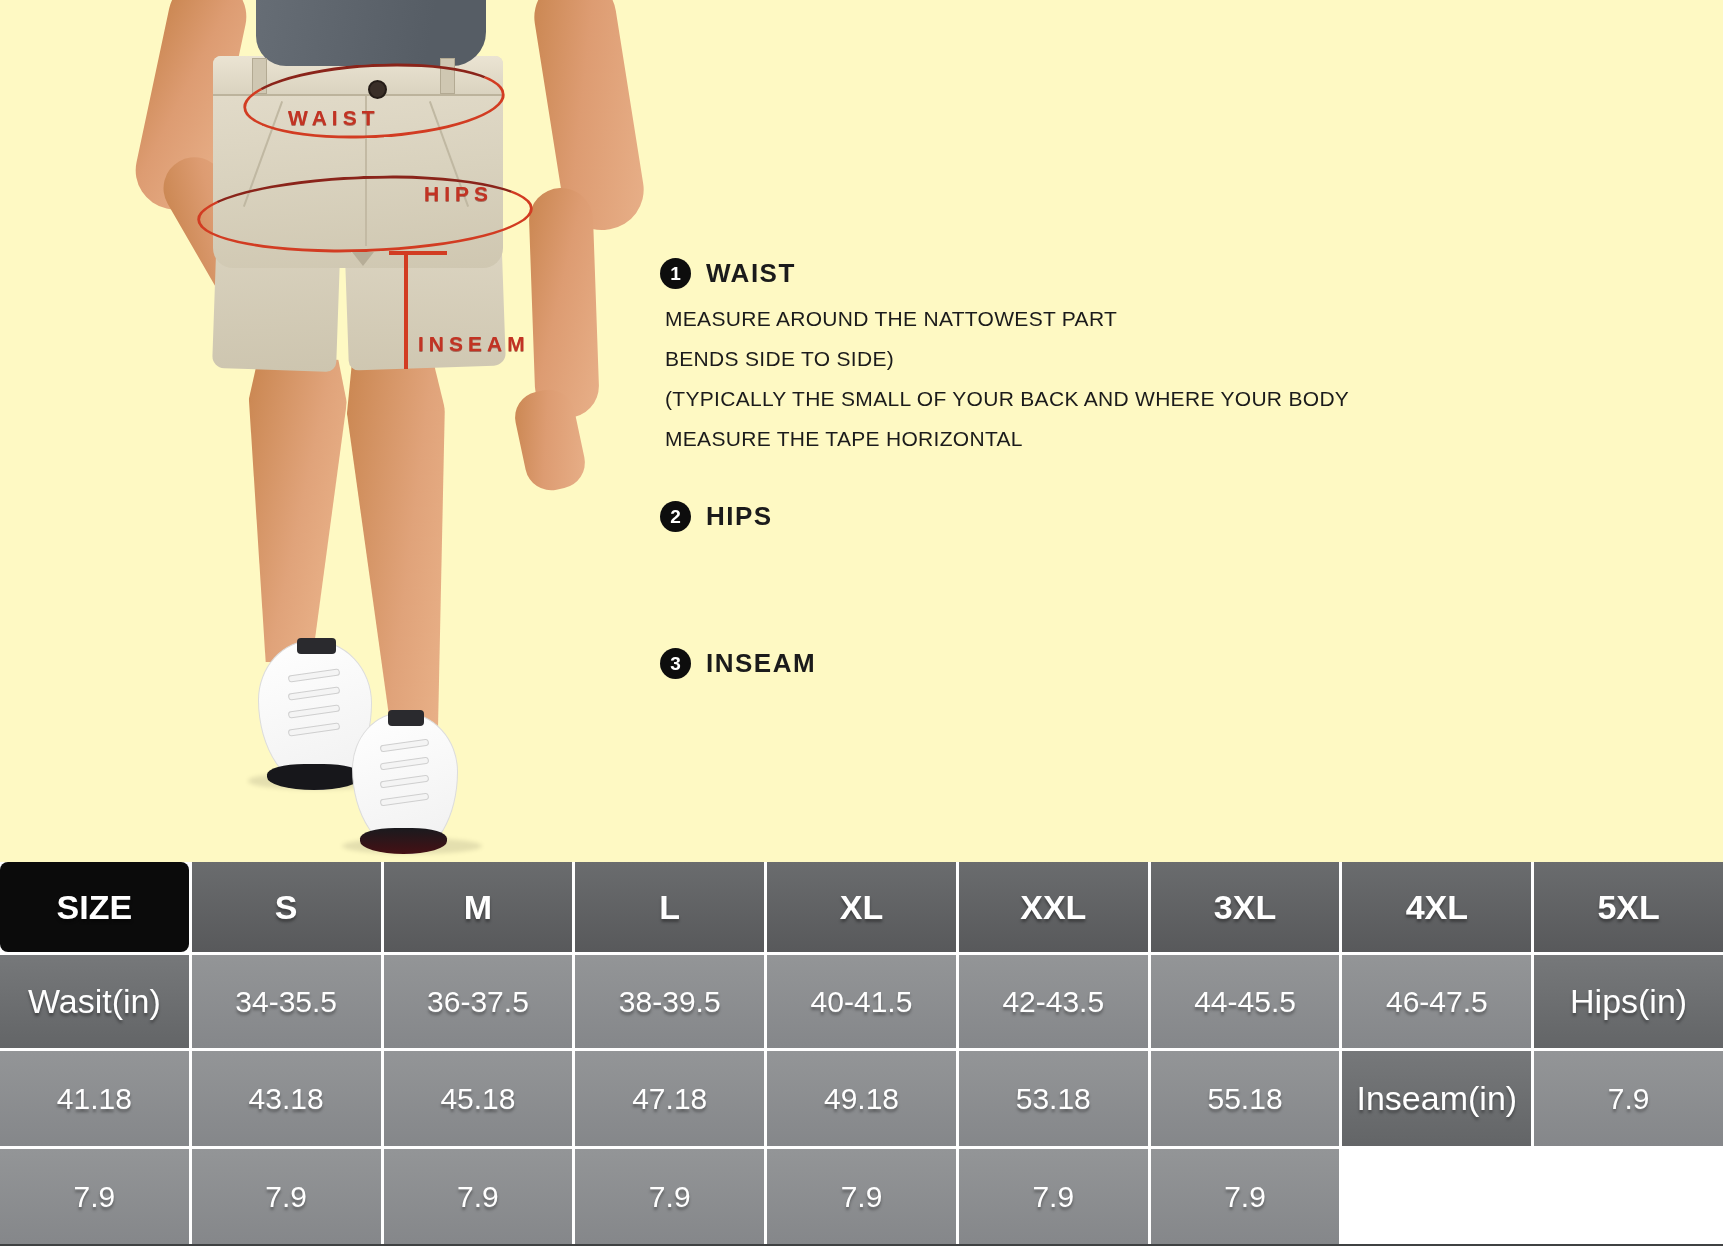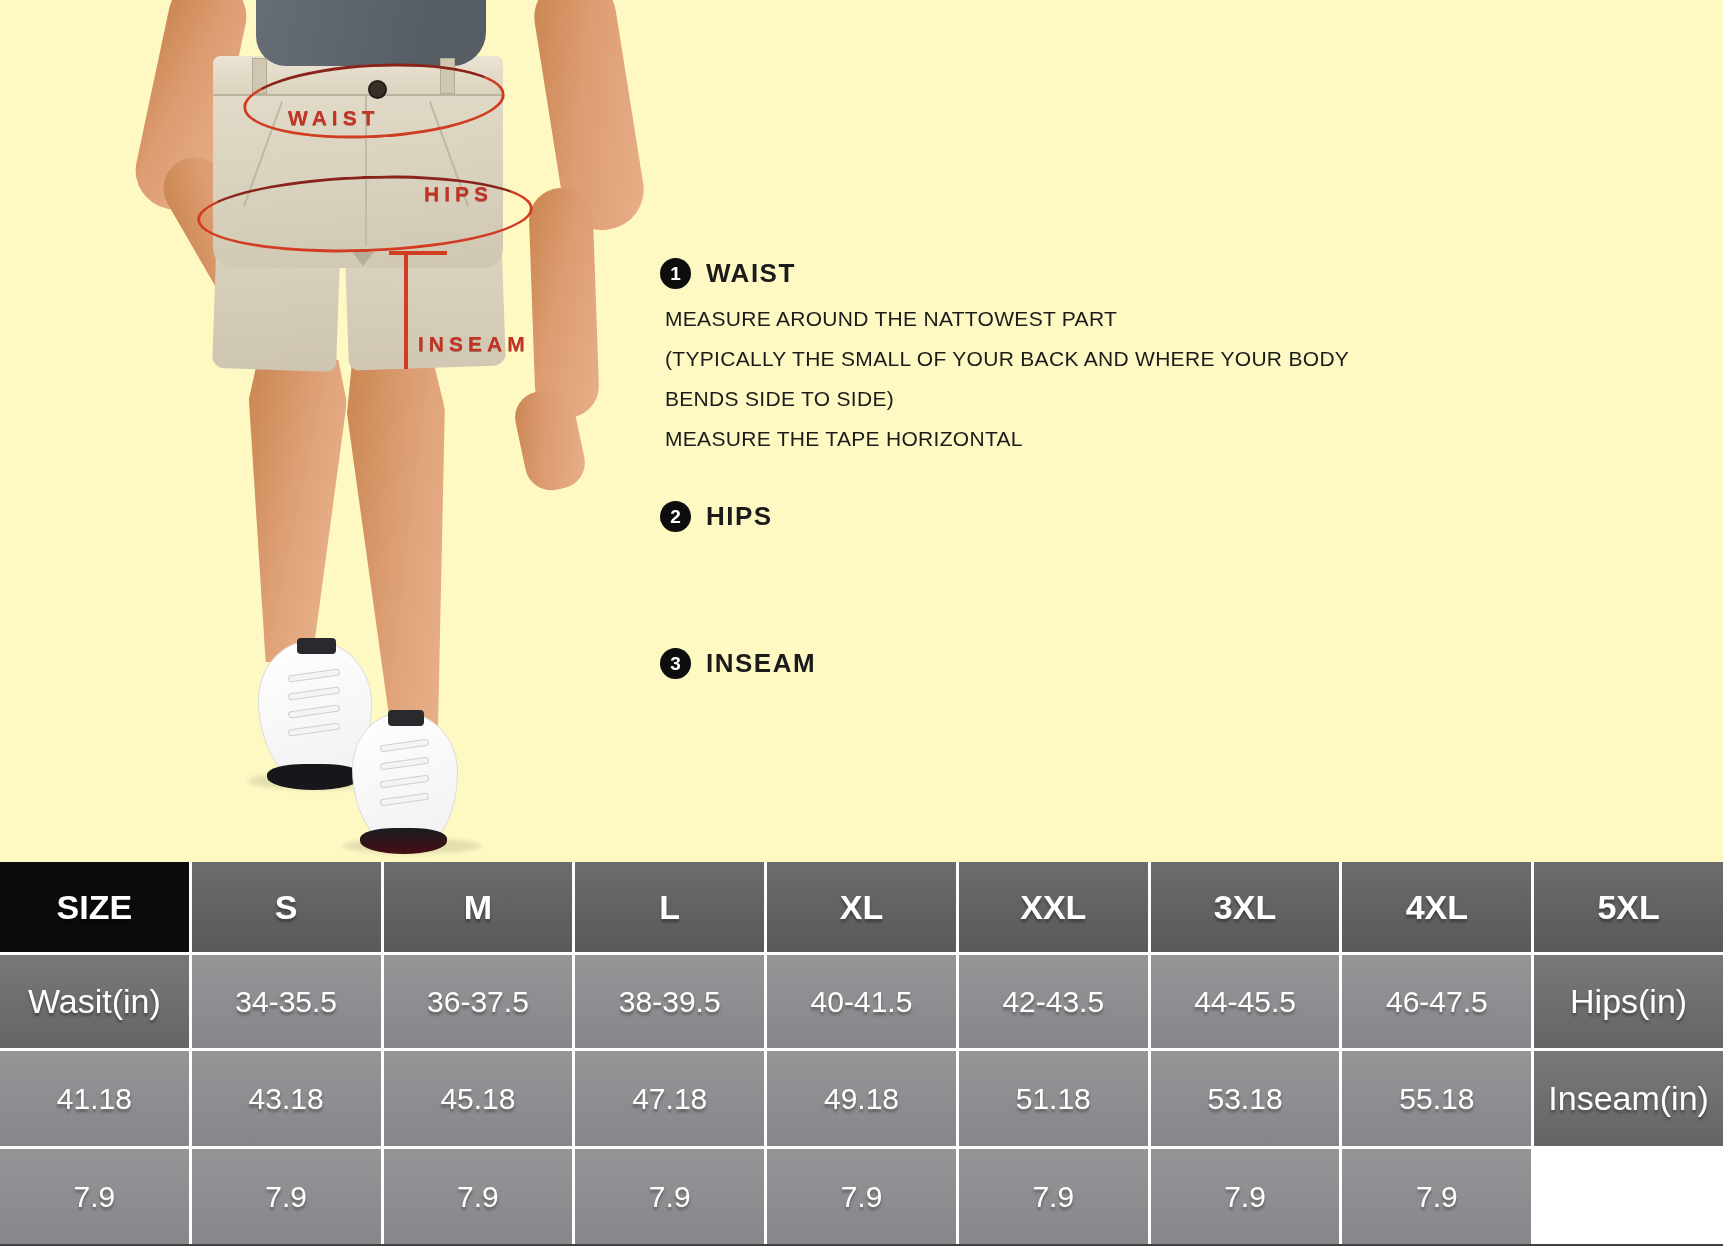--- a/index.html
+++ b/index.html
@@ -72,21 +72,21 @@
   .sec-title{font-size:26px;font-weight:600;letter-spacing:1.5px;}
   .sec-body{margin-top:10px;margin-left:5px;font-size:21px;line-height:40px;letter-spacing:.3px;}
   .sec-body div{white-space:nowrap;}
   
   .size-table{position:absolute;left:0;top:862px;width:1723px;height:384px;box-sizing:border-box;
     display:grid;grid-template-columns:repeat(9,1fr);grid-template-rows:90px 93px 95px 95px;
     gap:3px;background:#ffffff;border-bottom:2px solid #3f4142;}
   .cell{display:flex;align-items:center;justify-content:center;color:#ffffff;
     text-shadow:0 3px 3px rgba(0,0,0,.35);}
   .cell.th{background:linear-gradient(#6a6c6e,#58595b);font-size:34px;font-weight:700;}
-  .cell.corner{background:#0b0b0b;font-size:34px;font-weight:700;}
+  .cell.corner{background:#0b0b0b;font-size:34px;font-weight:700;border-radius:8px;}
   .cell.rowlabel{background:linear-gradient(#76787a,#636567);font-size:34px;font-weight:400;}
   .cell.val{background:linear-gradient(#939597,#85878a);font-size:30px;font-weight:400;}
 </style>
 </head>
 <body>
 
 <div id="canvas">
 
   <div class="photo">
     <div class="arm lu skin"></div>
@@ -140,22 +140,22 @@
     <div class="m-label inseam">INSEAM</div>
   </div>
 
   <div class="section sec1">
     <div class="sec-head">
       <div class="num">1</div>
       <div class="sec-title">WAIST</div>
     </div>
     <div class="sec-body">
       <div>MEASURE AROUND THE NATTOWEST PART</div>
+      <div>BENDS SIDE TO SIDE)</div>
       <div>(TYPICALLY THE SMALL OF YOUR BACK AND WHERE YOUR BODY</div>
-      <div>BENDS SIDE TO SIDE)</div>
       <div>MEASURE THE TAPE HORIZONTAL</div>
     </div>
   </div>
 
   <div class="section sec2">
     <div class="sec-head">
       <div class="num">2</div>
       <div class="sec-title">HIPS</div>
     </div>
   </div>
@@ -186,21 +186,20 @@
     <div class="cell val">42-43.5</div>
     <div class="cell val">44-45.5</div>
     <div class="cell val">46-47.5</div>
 
     <div class="cell rowlabel">Hips(in)</div>
     <div class="cell val">41.18</div>
     <div class="cell val">43.18</div>
     <div class="cell val">45.18</div>
     <div class="cell val">47.18</div>
     <div class="cell val">49.18</div>
-    <div class="cell val">51.18</div>
     <div class="cell val">53.18</div>
     <div class="cell val">55.18</div>
 
     <div class="cell rowlabel">Inseam(in)</div>
     <div class="cell val">7.9</div>
     <div class="cell val">7.9</div>
     <div class="cell val">7.9</div>
     <div class="cell val">7.9</div>
     <div class="cell val">7.9</div>
     <div class="cell val">7.9</div>

